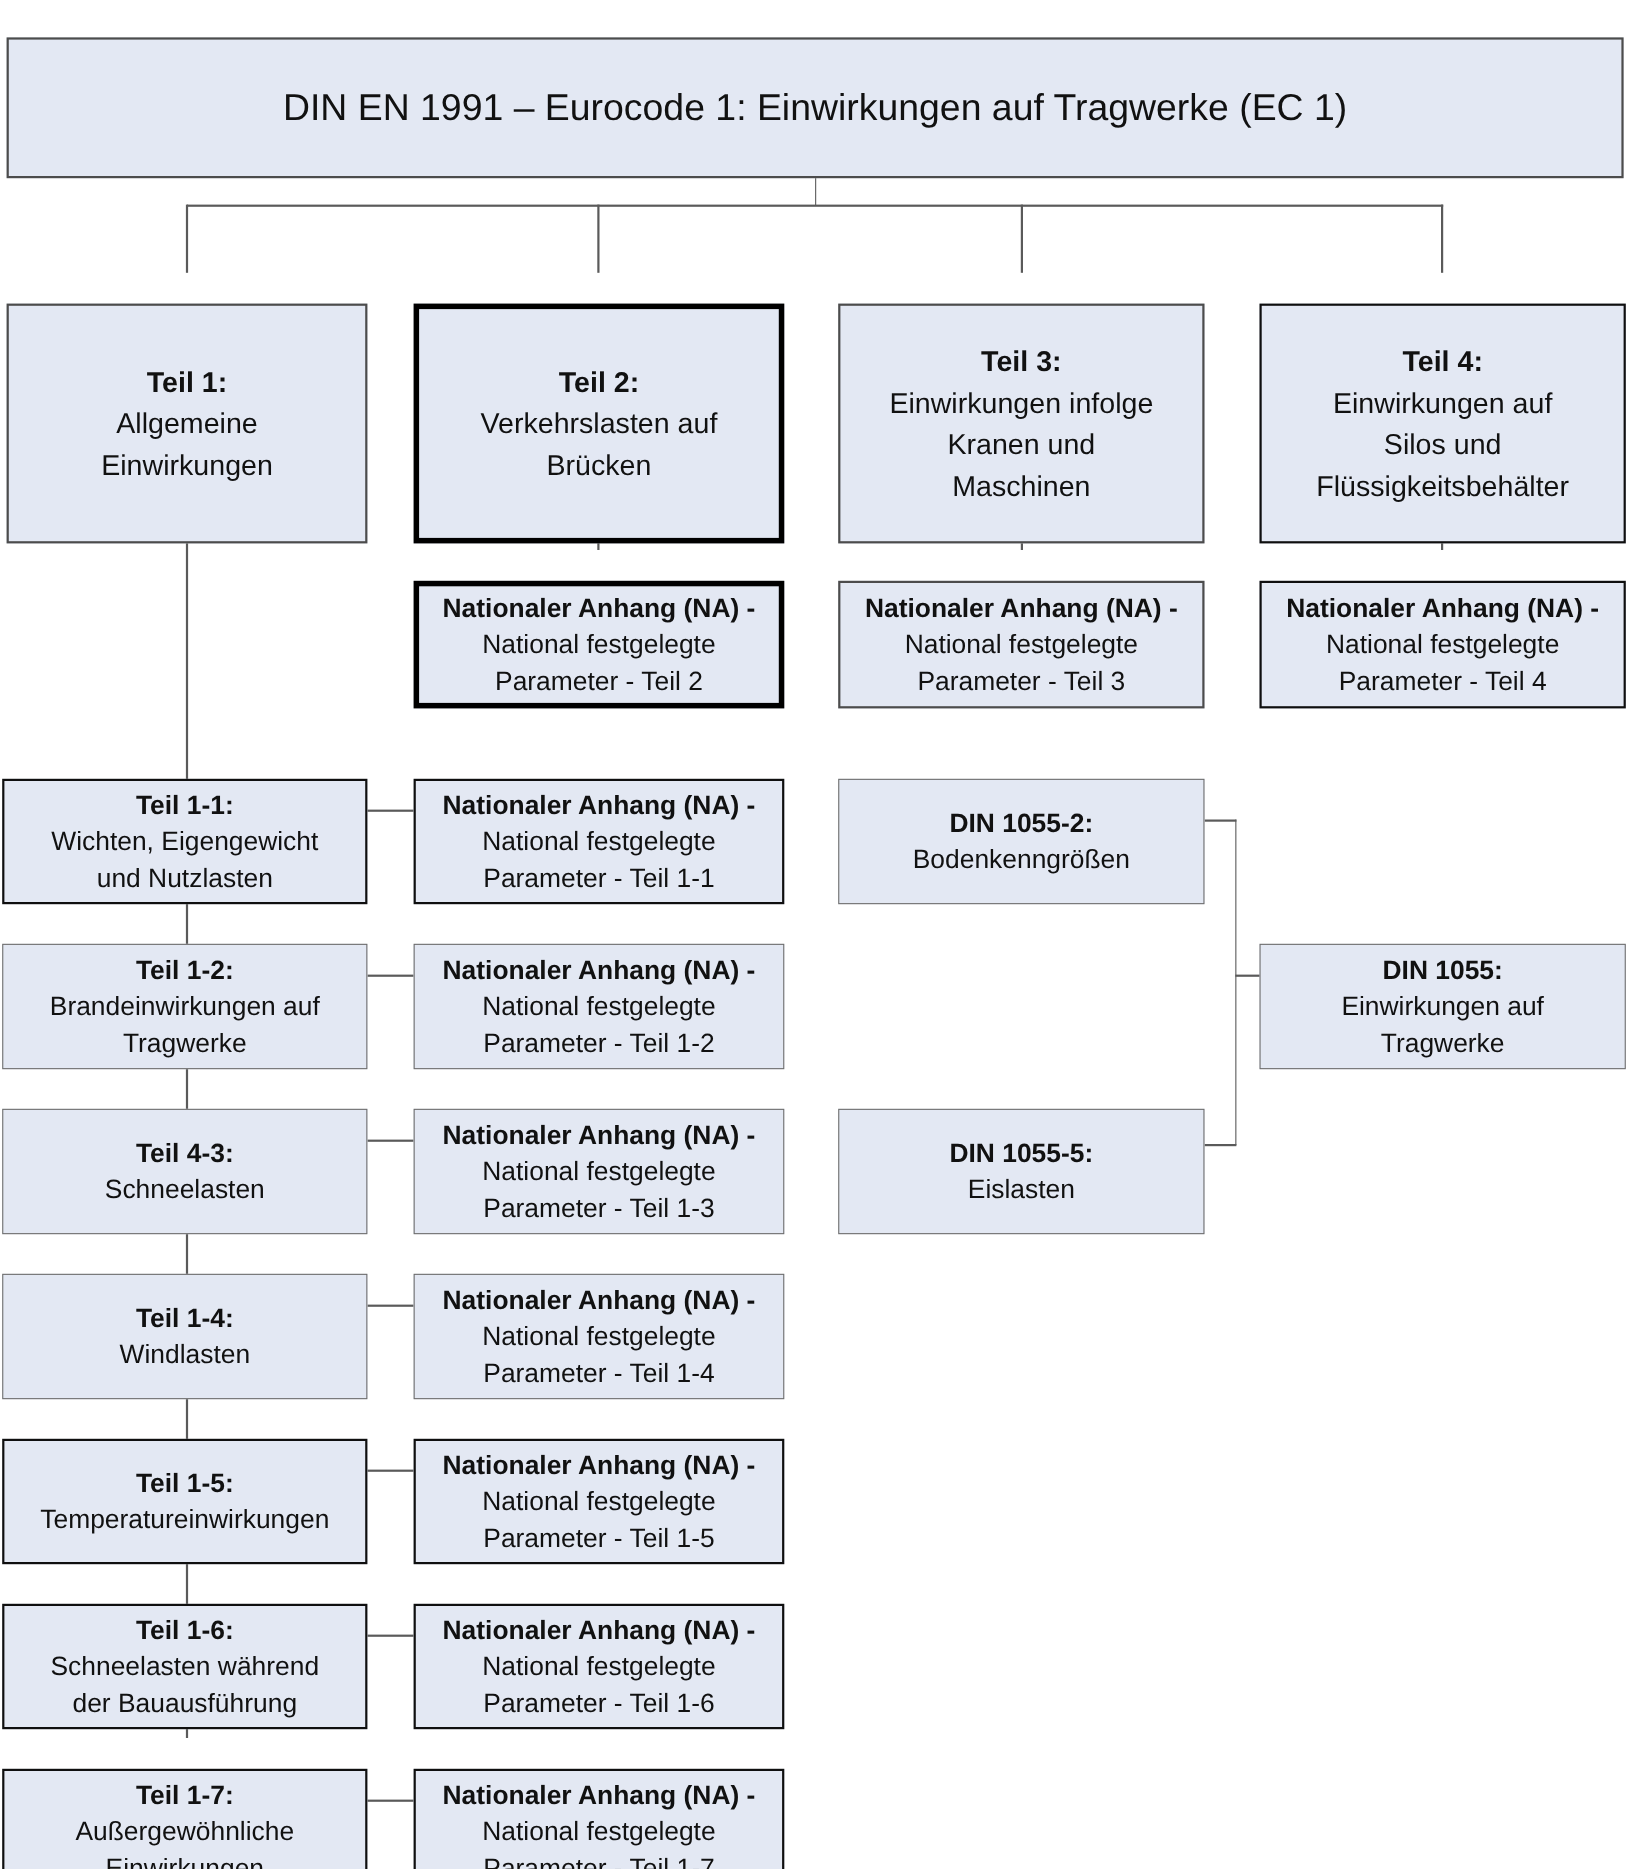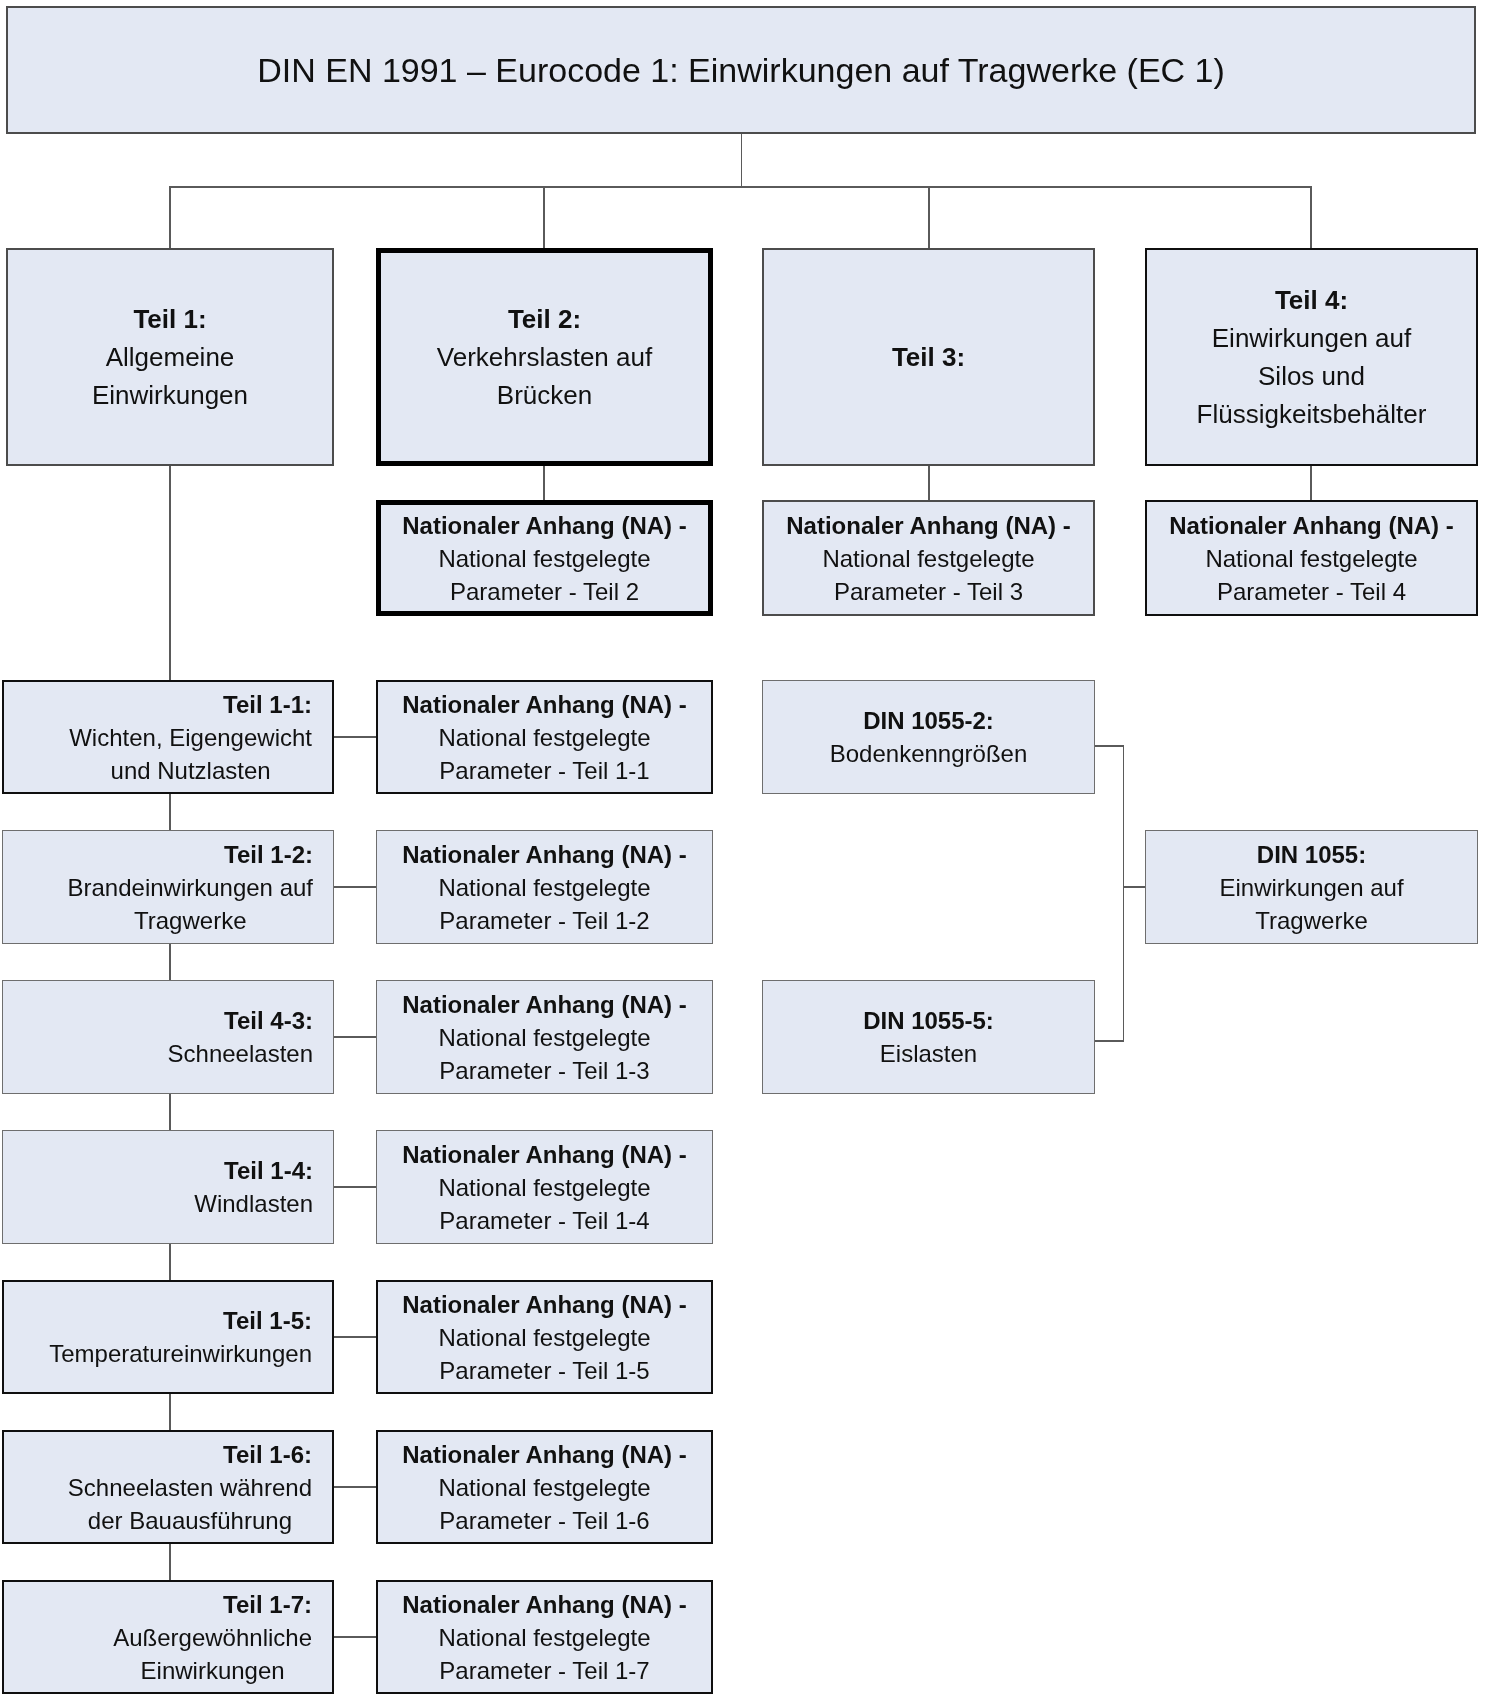--- a/index.html
+++ b/index.html
@@ -12,21 +12,21 @@
   }
   html,body{margin:0;padding:0;background:#ffffff;}
   #canvas{
     position:relative;width:1486px;height:1699px;background:#ffffff;
     font-family:"Liberation Sans",sans-serif;color:#111;overflow:hidden;
   }
   .line{position:absolute;background:var(--line);z-index:0;}
   .box{
     position:absolute;background:var(--box-fill);box-sizing:border-box;
     display:flex;flex-direction:column;justify-content:center;align-items:center;
-    text-align:center;z-index:1;padding:2px 20px;
+    text-align:center;z-index:1;padding:2px 4px;margin-top:28px;
   }
   .b-plain{border:2px solid var(--border-plain);}
   .b-thin{border:1.5px solid var(--border-gray);}
   .b-med{border:2.5px solid var(--border-dark);}
   .b-thick{border:5.5px solid var(--border-black);}
   .bh{font-weight:bold;}
   .bb{white-space:pre-line;font-weight:normal;}
   .fs-title{font-size:34px;line-height:44px;}
   .fs-lg{font-size:26px;line-height:38px;}
   .fs-md{font-size:24px;line-height:33px;}
@@ -35,21 +35,21 @@
   
   .p-teil1{left:6px;top:248px;width:328px;height:218px;text-align:center;}
   .p-teil2{left:376px;top:248px;width:337px;height:218px;}
   .p-teil3{left:762px;top:248px;width:333px;height:218px;}
   .p-teil4{left:1145px;top:248px;width:333px;height:218px;}
   
   .p-na2{left:376px;top:500px;width:337px;height:116px;}
   .p-na3{left:762px;top:500px;width:333px;height:116px;}
   .p-na4{left:1145px;top:500px;width:333px;height:116px;}
   
-  .col-l{left:2px;width:332px;height:114px;align-items:flex-end;}
+  .col-l{left:2px;width:332px;height:114px;}
   .col-na{left:376px;width:337px;height:114px;}
   .r1{top:680px;} .r2{top:830px;} .r3{top:980px;} .r4{top:1130px;}
   .r5{top:1280px;} .r6{top:1430px;} .r7{top:1580px;}
   
   .p-din2{left:762px;top:680px;width:333px;height:114px;}
   .p-din5{left:762px;top:980px;width:333px;height:114px;}
   .p-din{left:1145px;top:830px;width:333px;height:114px;}
 </style>
 </head>
 <body>
@@ -87,20 +87,23 @@
     <div class="bb">Allgemeine
 Einwirkungen</div>
   </div>
   <div class="box b-thick p-teil2 fs-lg">
     <div class="bh">Teil 2:</div>
     <div class="bb">Verkehrslasten auf
 Brücken</div>
   </div>
   <div class="box b-plain p-teil3 fs-lg">
     <div class="bh">Teil 3:</div>
+    <div class="bb">Einwirkungen infolge
+Kranen und
+Maschinen</div>
   </div>
   <div class="box b-med p-teil4 fs-lg">
     <div class="bh">Teil 4:</div>
     <div class="bb">Einwirkungen auf
 Silos und
 Flüssigkeitsbehälter</div>
   </div>
 
   <div class="box b-thick p-na2 fs-md">
     <div class="bh">Nationaler Anhang (NA) -</div>

